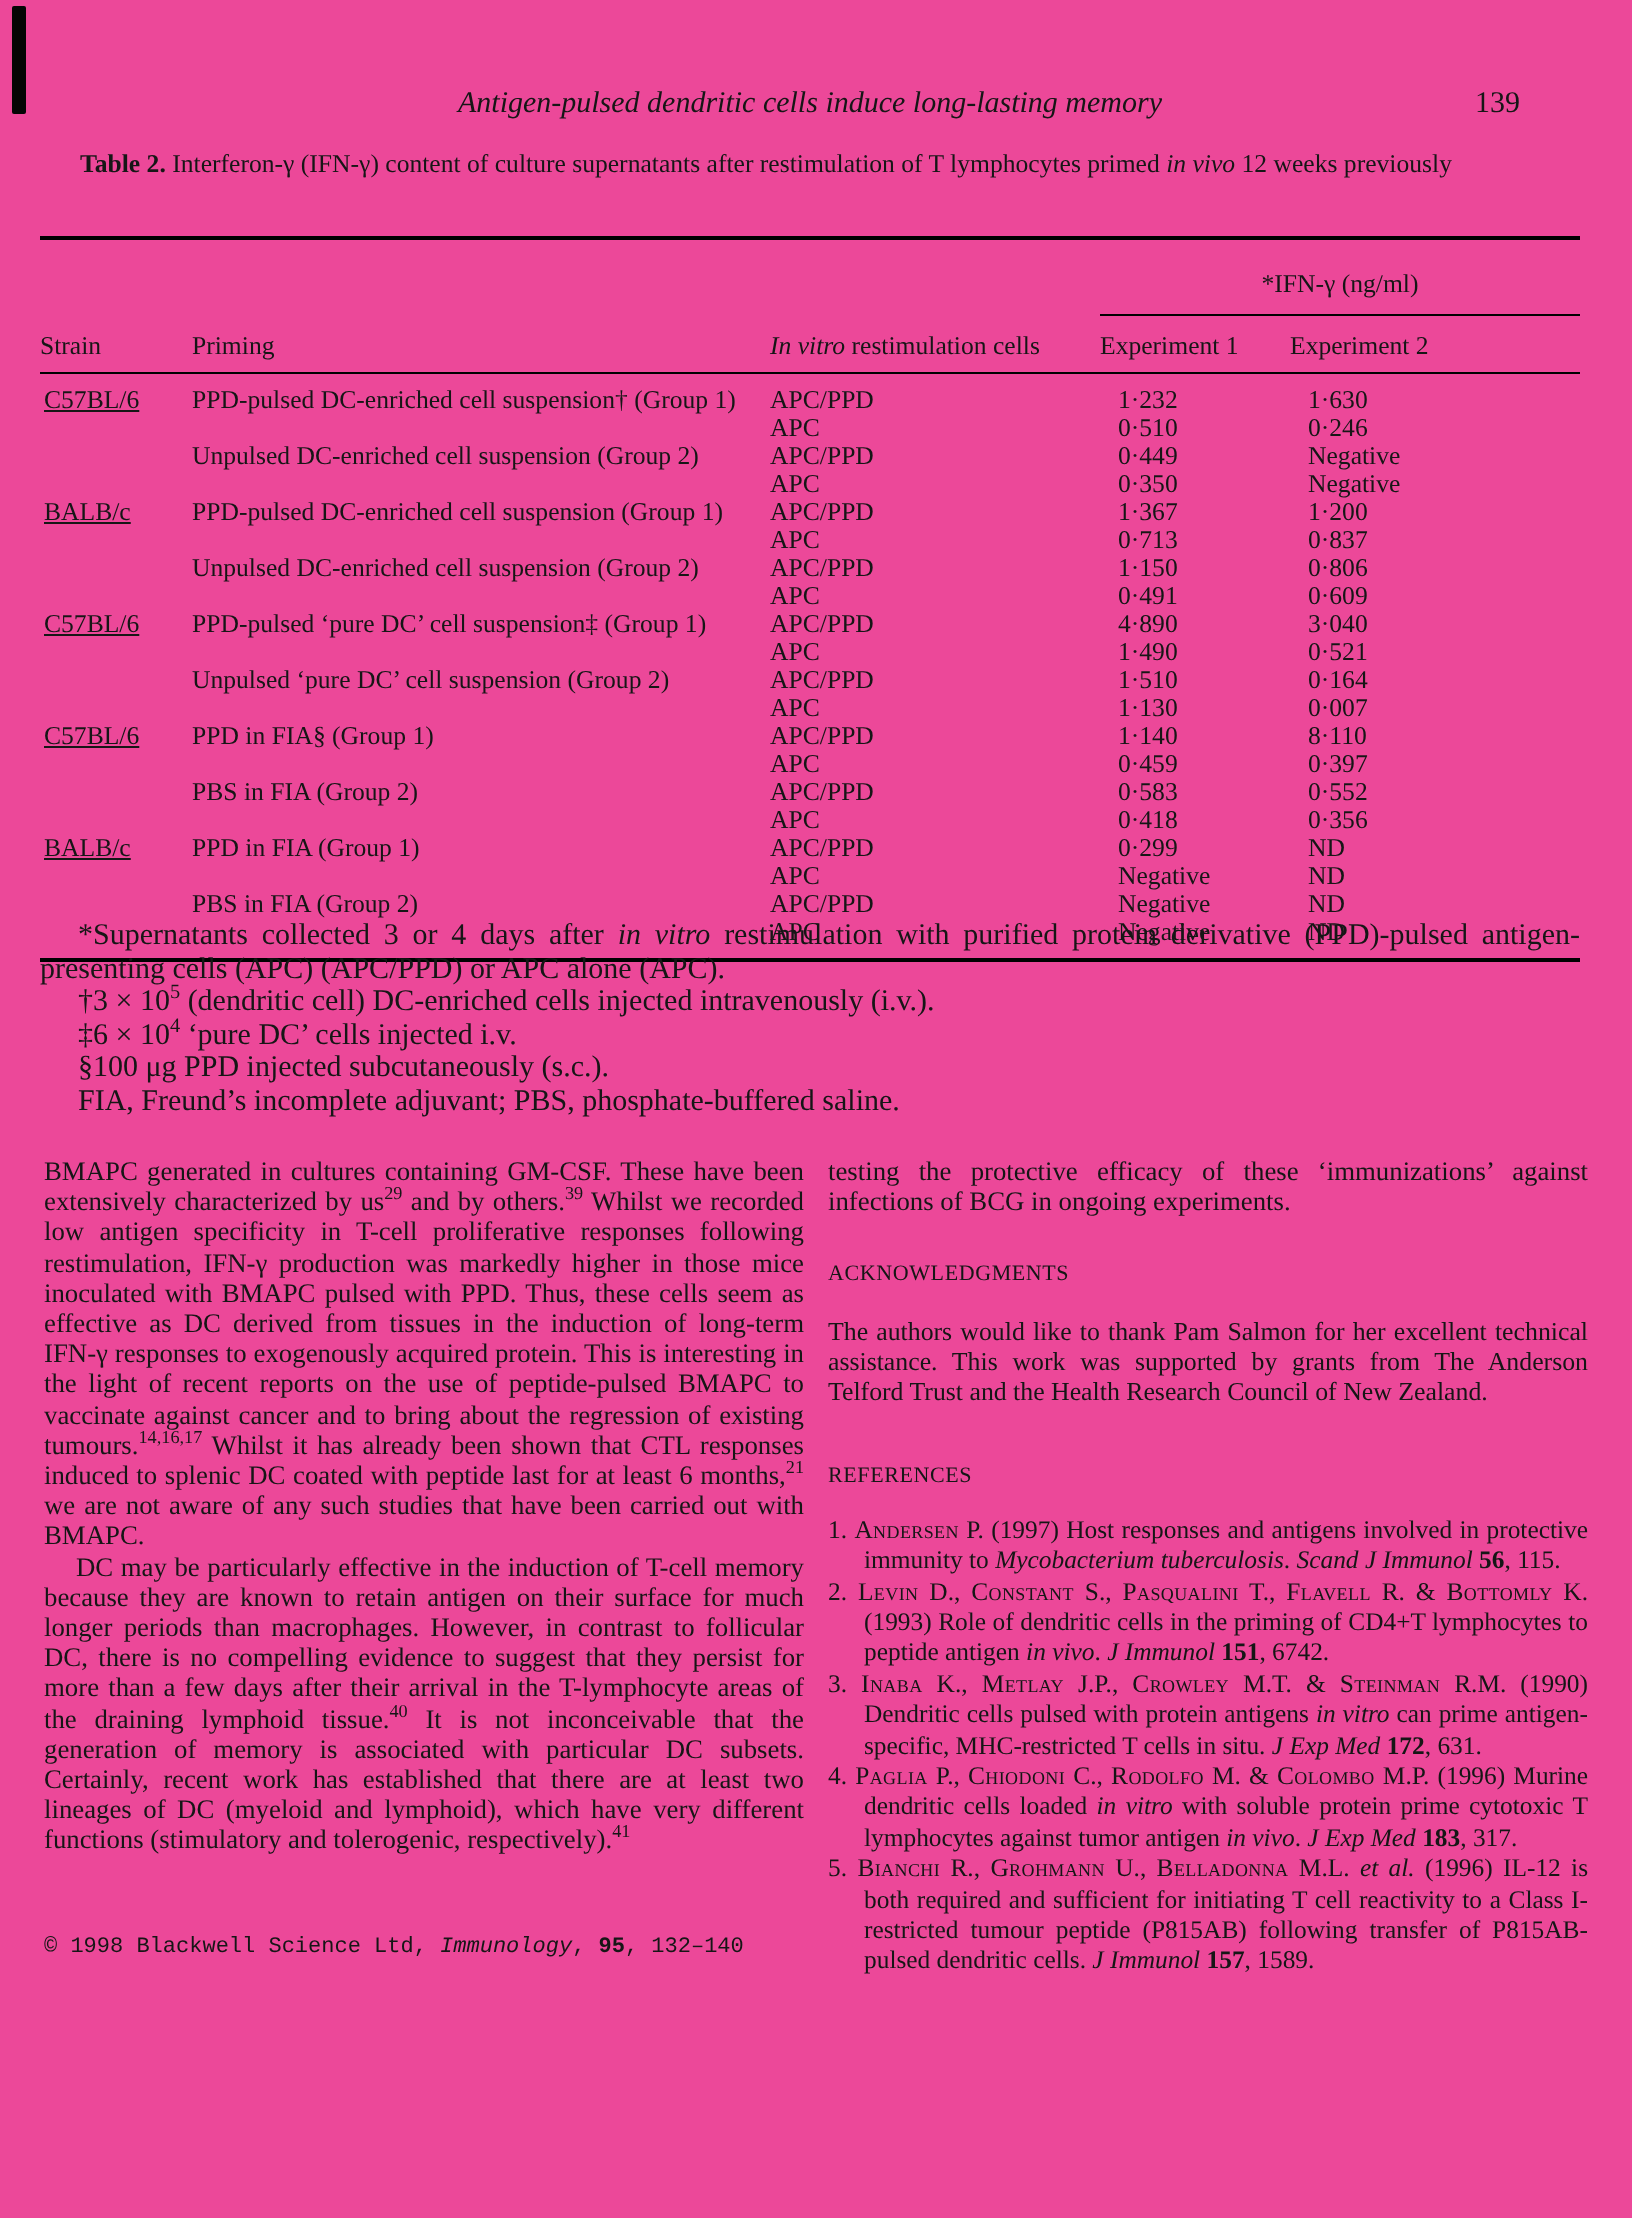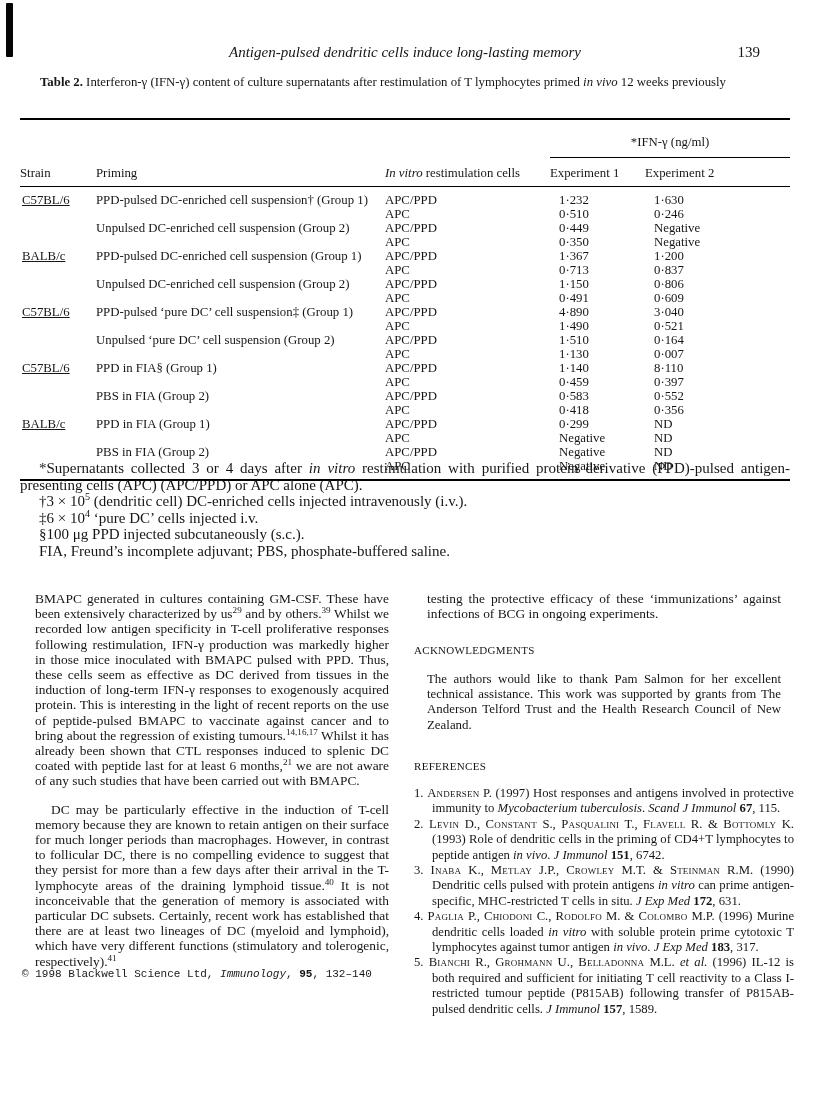--- a/index.html
+++ b/index.html
@@ -1,16 +1,16 @@
 <!DOCTYPE html>
 <html><head>
 <meta charset="utf-8">
 <style>
   html,body{margin:0;padding:0;background:#e8e8e8;}
-  .page{position:relative;width:816px;height:1109px;background:#ffffff;color:#161616;
+  .page{position:relative;width:816px;height:1109px;background:#ec4899;color:#161616;
         font-family:"Liberation Serif","DejaVu Serif",serif;overflow:hidden;}
   .scan-mark{position:absolute;left:6px;top:3px;width:7px;height:54px;background:#050505;border-radius:1px;}
   .running-head{position:absolute;left:20px;top:44px;width:770px;font-style:italic;font-size:15px;text-align:center;}
   .rh-num{position:absolute;right:30px;top:0;font-style:normal;font-size:15px;}
   .caption{position:absolute;left:20px;top:75px;width:770px;box-sizing:border-box;padding-left:20px;font-size:12.8px;}
   
   .tbl{position:absolute;left:20px;top:118px;width:770px;border-collapse:collapse;table-layout:fixed;
        border-top:2.5px solid #000;border-bottom:2.5px solid #000;font-size:12.8px;}
   .tbl th{font-weight:normal;}
   .tbl tr.span-row th{vertical-align:bottom;height:30px;padding:0 0 7px 0;}
@@ -22,21 +22,21 @@
   .tbl tbody td.strain{padding-left:2px;text-decoration:underline;}
   .tbl tbody tr:first-child td{padding-top:6px;}
   .tbl tbody tr:last-child td{padding-bottom:6px;}
   
   .footnotes{position:absolute;left:20px;top:460px;width:770px;font-size:15px;line-height:16.5px;text-align:justify;}
   .footnotes p{margin:0;text-indent:19px;}
   
   .col{position:absolute;top:578px;font-size:13.4px;line-height:15.2px;text-align:justify;}
   .col-left{left:22px;width:380px;}
   .col-right{left:414px;width:380px;}
-  .col p{margin:13px;}
+  .col p{margin:0;}
   .col p.ind{text-indent:16px;}
   h2.sect{font-size:11px;font-weight:normal;text-align:left;letter-spacing:0.3px;margin:22px 0 13px 0;}
   h2.sect2{margin:26px 0 12px 0;}
   .acktext{font-size:12.9px;line-height:15.3px;}
   .refs{margin:0;padding:0;list-style:none;counter-reset:ref;font-size:12.7px;line-height:15.4px;}
   .refs li{counter-increment:ref;padding-left:18px;text-indent:-18px;text-align:justify;}
   .refs li::before{content:counter(ref) ". ";}
   .footer{position:absolute;left:22px;top:968px;font-size:11px;font-family:Liberation Mono, monospace;}
   
   .f-i{font-style:italic;}
@@ -237,21 +237,21 @@
     <p><span>BMAPC generated in cultures containing GM-CSF. These have been extensively characterized by us</span><span class="f-sup">29</span><span> and by others.</span><span class="f-sup">39</span><span> Whilst we recorded low antigen specificity in T-cell proliferative responses following restimulation, IFN-γ production was markedly higher in those mice inoculated with BMAPC pulsed with PPD. Thus, these cells seem as effective as DC derived from tissues in the induction of long-term IFN-γ responses to exogenously acquired protein. This is interesting in the light of recent reports on the use of peptide-pulsed BMAPC to vaccinate against cancer and to bring about the regression of existing tumours.</span><span class="f-sup">14,16,17</span><span> Whilst it has already been shown that CTL responses induced to splenic DC coated with peptide last for at least 6 months,</span><span class="f-sup">21</span><span> we are not aware of any such studies that have been carried out with BMAPC.</span></p>
     <p class="ind"><span>DC may be particularly effective in the induction of T-cell memory because they are known to retain antigen on their surface for much longer periods than macrophages. However, in contrast to follicular DC, there is no compelling evidence to suggest that they persist for more than a few days after their arrival in the T-lymphocyte areas of the draining lymphoid tissue.</span><span class="f-sup">40</span><span> It is not inconceivable that the generation of memory is associated with particular DC subsets. Certainly, recent work has established that there are at least two lineages of DC (myeloid and lymphoid), which have very different functions (stimulatory and tolerogenic, respectively).</span><span class="f-sup">41</span></p>
   </div>
 
   <div class="col col-right">
     <p>testing the protective efficacy of these ‘immunizations’ against infections of BCG in ongoing experiments.</p>
     <h2 class="sect">ACKNOWLEDGMENTS</h2>
     <p class="acktext">The authors would like to thank Pam Salmon for her excellent technical assistance. This work was supported by grants from The Anderson Telford Trust and the Health Research Council of New Zealand.</p>
     <h2 class="sect sect2">REFERENCES</h2>
     <ol class="refs">
-      <li><span class="f-sc">Andersen</span><span> P. (1997) Host responses and antigens involved in protective immunity to </span><span class="f-i">Mycobacterium tuberculosis</span><span>. </span><span class="f-i">Scand J Immunol</span><span> </span><span class="f-b">67</span><span>, 115.</span></li>
+      <li><span class="f-sc">Andersen</span><span> P. (1997) Host responses and antigens involved in protective immunity to </span><span class="f-i">Mycobacterium tuberculosis</span><span>. </span><span class="f-i">Scand J Immunol</span><span> </span><span class="f-b">56</span><span>, 115.</span></li>
       <li><span class="f-sc">Levin</span><span> D., </span><span class="f-sc">Constant</span><span> S., </span><span class="f-sc">Pasqualini</span><span> T., </span><span class="f-sc">Flavell</span><span> R. &amp; </span><span class="f-sc">Bottomly</span><span> K. (1993) Role of dendritic cells in the priming of CD4+T lymphocytes to peptide antigen </span><span class="f-i">in vivo</span><span>. </span><span class="f-i">J Immunol</span><span> </span><span class="f-b">151</span><span>, 6742.</span></li>
       <li><span class="f-sc">Inaba</span><span> K., </span><span class="f-sc">Metlay</span><span> J.P., </span><span class="f-sc">Crowley</span><span> M.T. &amp; </span><span class="f-sc">Steinman</span><span> R.M. (1990) Dendritic cells pulsed with protein antigens </span><span class="f-i">in vitro</span><span> can prime antigen-specific, MHC-restricted T cells in situ. </span><span class="f-i">J Exp Med</span><span> </span><span class="f-b">172</span><span>, 631.</span></li>
       <li><span class="f-sc">Paglia</span><span> P., </span><span class="f-sc">Chiodoni</span><span> C., </span><span class="f-sc">Rodolfo</span><span> M. &amp; </span><span class="f-sc">Colombo</span><span> M.P. (1996) Murine dendritic cells loaded </span><span class="f-i">in vitro</span><span> with soluble protein prime cytotoxic T lymphocytes against tumor antigen </span><span class="f-i">in vivo</span><span>. </span><span class="f-i">J Exp Med</span><span> </span><span class="f-b">183</span><span>, 317.</span></li>
       <li><span class="f-sc">Bianchi</span><span> R., </span><span class="f-sc">Grohmann</span><span> U., </span><span class="f-sc">Belladonna</span><span> M.L. </span><span class="f-i">et al.</span><span> (1996) IL-12 is both required and sufficient for initiating T cell reactivity to a Class I-restricted tumour peptide (P815AB) following transfer of P815AB-pulsed dendritic cells. </span><span class="f-i">J Immunol</span><span> </span><span class="f-b">157</span><span>, 1589.</span></li>
     </ol>
   </div>
 
   <div class="footer"><span>© 1998 Blackwell Science Ltd, </span><span class="f-i">Immunology</span><span>, </span><span class="f-b">95</span><span>, 132–140</span></div>
 
 </div>

